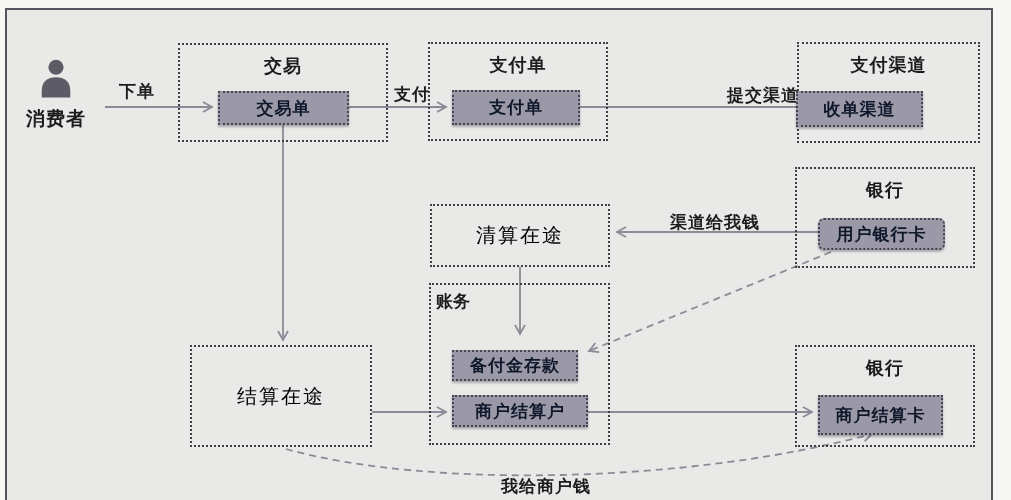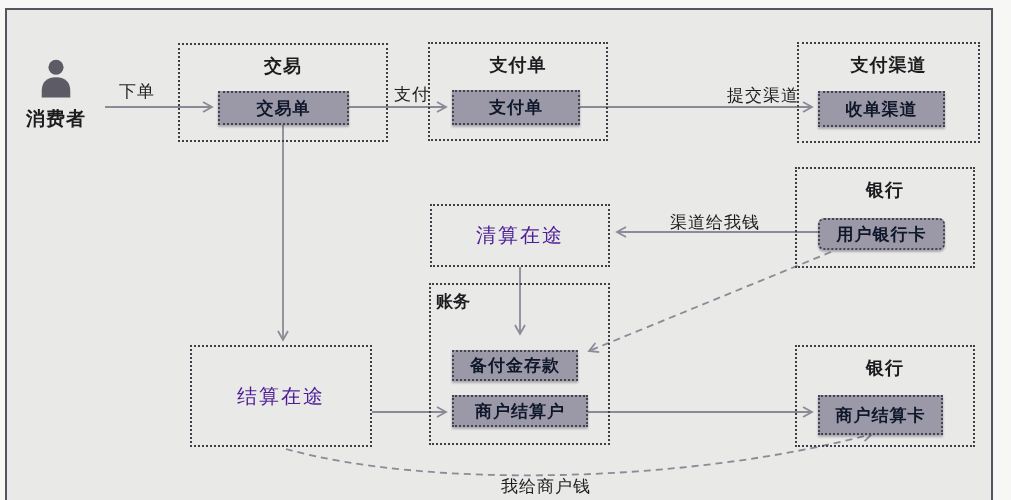--- a/index.html
+++ b/index.html
@@ -32,26 +32,27 @@
     background:#9b99a8;border:2px dotted #45434f;
     display:flex;align-items:center;justify-content:center;
     font-weight:bold;font-size:17px;color:#0f172a;
     box-shadow:0 2px 2px rgba(60,60,70,.35);
     letter-spacing:1px;
   }
   .state-box{
     position:absolute;box-sizing:border-box;
     border:2px dotted #3f3e47;
     display:flex;align-items:center;justify-content:center;
-    font-size:20px;color:#4c1d95;letter-spacing:2px;
+    font-size:20px;color:#000000;letter-spacing:2px;
   }
   .edge-label{
     position:absolute;font-size:17px;color:#1c1c1e;
     text-align:center;transform:translateX(-50%);white-space:nowrap;
     letter-spacing:1px;
+    font-weight:bold;
   }
   .actor{
     position:absolute;left:18px;top:58px;width:76px;text-align:center;font-weight:bold;
   }
   .actor-label{font-size:19px;margin-top:2px;letter-spacing:1px;}
 </style>
 </head>
 <body>
 
 <div class="frame"></div>
@@ -98,21 +99,21 @@
   <div class="node" style="left:218px;top:91px;width:131px;height:34px;">交易单</div>
 
   <div class="group" style="left:428px;top:42px;width:180px;height:99px;">
     <div class="group-title">支付单</div>
   </div>
   <div class="node" style="left:452px;top:90px;width:128px;height:35px;">支付单</div>
 
   <div class="group" style="left:797px;top:42px;width:183px;height:101px;">
     <div class="group-title">支付渠道</div>
   </div>
-  <div class="node" style="left:818px;top:91px;width:127px;height:36px;">收单渠道</div>
+  <div class="node" style="left:796px;top:91px;width:127px;height:36px;">收单渠道</div>
 
   <div class="group" style="left:795px;top:167px;width:180px;height:101px;">
     <div class="group-title">银行</div>
   </div>
   <div class="node" style="left:818px;top:218px;width:127px;height:32px;border-radius:6px;">用户银行卡</div>
 
   <div class="state-box" style="left:430px;top:204px;width:180px;height:63px;">清算在途</div>
 
   <div class="group" style="left:429px;top:283px;width:181px;height:162px;">
     <div class="group-title-left">账务</div>

